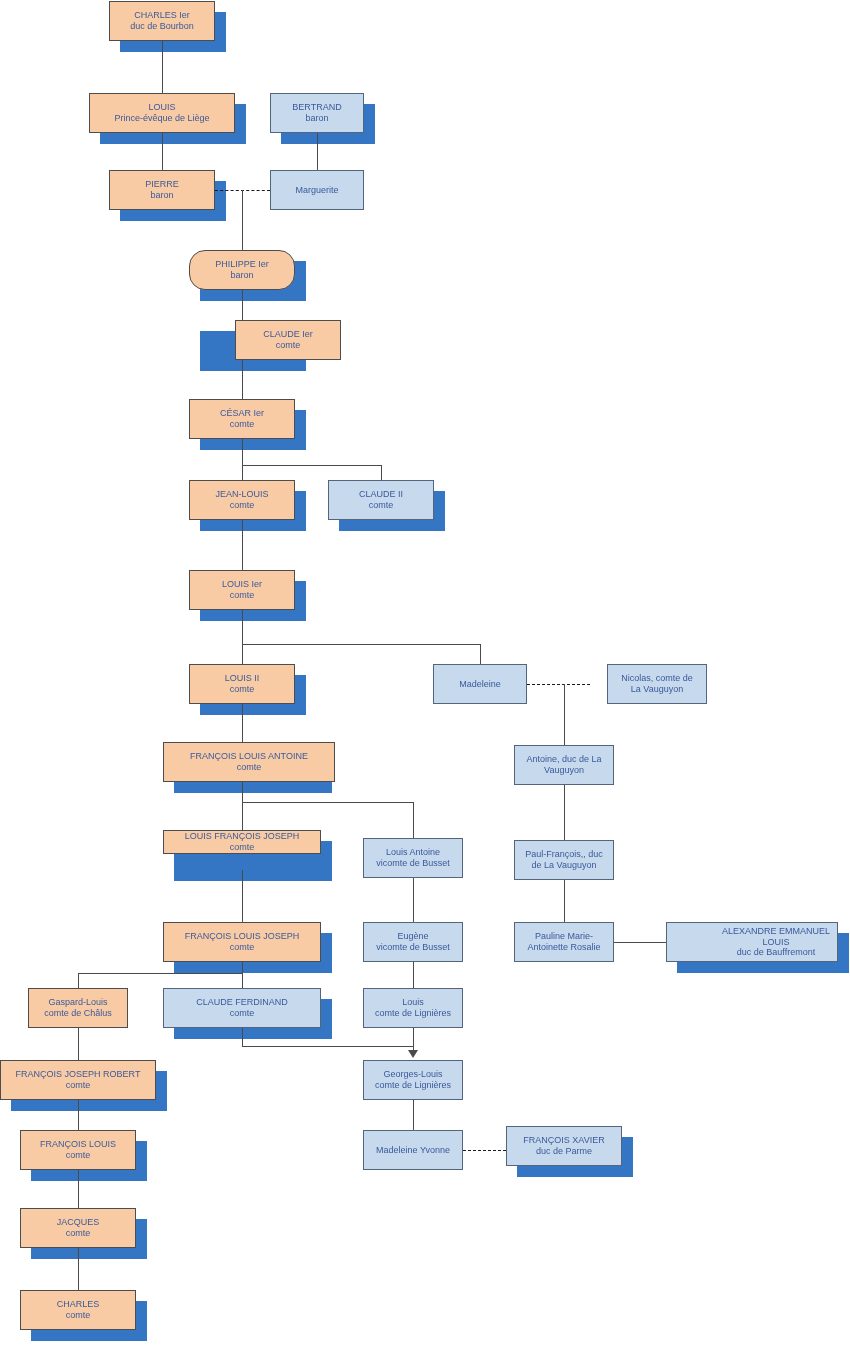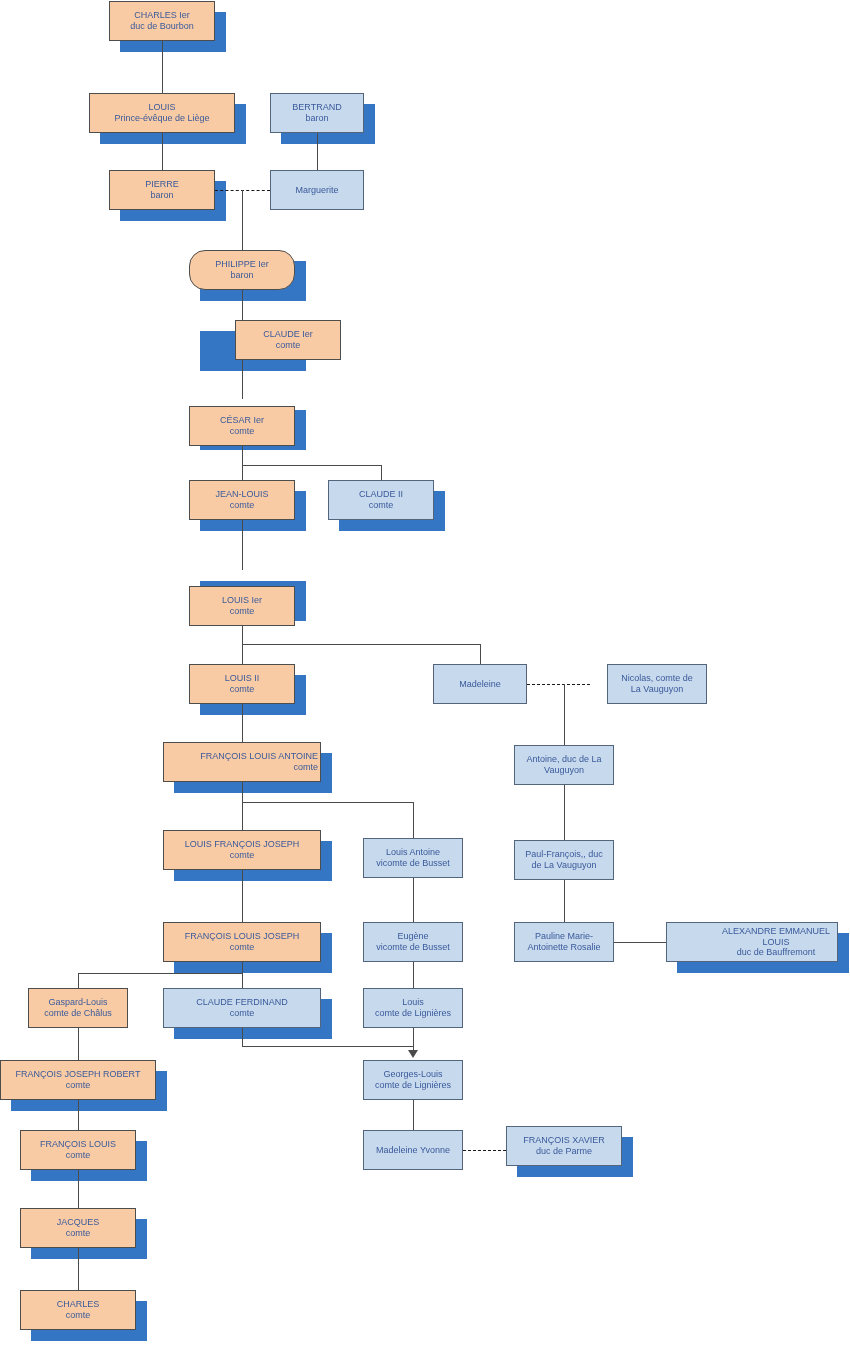--- a/index.html
+++ b/index.html
@@ -112,56 +112,56 @@
         <span class="l1">Marguerite</span>
       </div>
       <div class="node male" style="left: 189px; top: 250px; width: 106px; height: 40px; font-size: 9px; border-radius: 16px;">
         <span class="l1">PHILIPPE Ier</span>
         <span class="l2">baron</span>
       </div>
       <div class="node male" style="left: 189px; top: 320px; width: 106px; height: 40px; font-size: 9px; margin-left: 46px;">
         <span class="l1">CLAUDE Ier</span>
         <span class="l2">comte</span>
       </div>
-      <div class="node male" style="left: 189px; top: 399px; width: 106px; height: 40px; font-size: 9px; margin-top: 7px;">
+      <div class="node male" style="left: 189px; top: 399px; width: 106px; height: 40px; font-size: 9px;">
         <span class="l1">CÉSAR Ier</span>
         <span class="l2">comte</span>
       </div>
       <div class="node male" style="left: 189px; top: 480px; width: 106px; height: 40px; font-size: 9px;">
         <span class="l1">JEAN-LOUIS</span>
         <span class="l2">comte</span>
       </div>
       <div class="node female" style="left: 328px; top: 480px; width: 106px; height: 40px; font-size: 9px;">
         <span class="l1">CLAUDE II</span>
         <span class="l2">comte</span>
       </div>
-      <div class="node male" style="left: 189px; top: 570px; width: 106px; height: 40px; font-size: 9px; margin-top: 16px;">
+      <div class="node male" style="left: 189px; top: 570px; width: 106px; height: 40px; font-size: 9px;">
         <span class="l1">LOUIS Ier</span>
         <span class="l2">comte</span>
       </div>
       <div class="node male" style="left: 189px; top: 664px; width: 106px; height: 40px; font-size: 9px;">
         <span class="l1">LOUIS II</span>
         <span class="l2">comte</span>
       </div>
       <div class="node female" style="left: 433px; top: 664px; width: 94px; height: 40px; font-size: 9px;">
         <span class="l1">Madeleine</span>
       </div>
       <div class="node female" style="left: 607px; top: 664px; width: 100px; height: 40px; font-size: 9px;">
         <span class="l1">Nicolas, comte de</span>
         <span class="l2">La Vauguyon</span>
       </div>
-      <div class="node male" style="left: 163px; top: 742px; width: 158px; height: 40px; font-size: 9px; text-align: right;">
+      <div class="node male" style="left: 163px; top: 742px; width: 172px; height: 40px; font-size: 9px;">
         <span class="l1">FRANÇOIS LOUIS ANTOINE</span>
         <span class="l2">comte</span>
       </div>
       <div class="node female" style="left: 514px; top: 745px; width: 100px; height: 40px; font-size: 9px;">
         <span class="l1">Antoine, duc de La</span>
         <span class="l2">Vauguyon</span>
       </div>
-      <div class="node male" style="left: 163px; top: 830px; width: 158px; height: 40px; font-size: 9px;">
+      <div class="node male" style="left: 163px; top: 830px; width: 158px; height: 24px; font-size: 9px;">
         <span class="l1">LOUIS FRANÇOIS JOSEPH</span>
         <span class="l2">comte</span>
       </div>
       <div class="node female" style="left: 363px; top: 838px; width: 100px; height: 40px; font-size: 9px;">
         <span class="l1">Louis Antoine</span>
         <span class="l2">vicomte de Busset</span>
       </div>
       <div class="node female" style="left: 514px; top: 840px; width: 100px; height: 40px; font-size: 9px;">
         <span class="l1">Paul-François,, duc</span>
         <span class="l2">de La Vauguyon</span>

